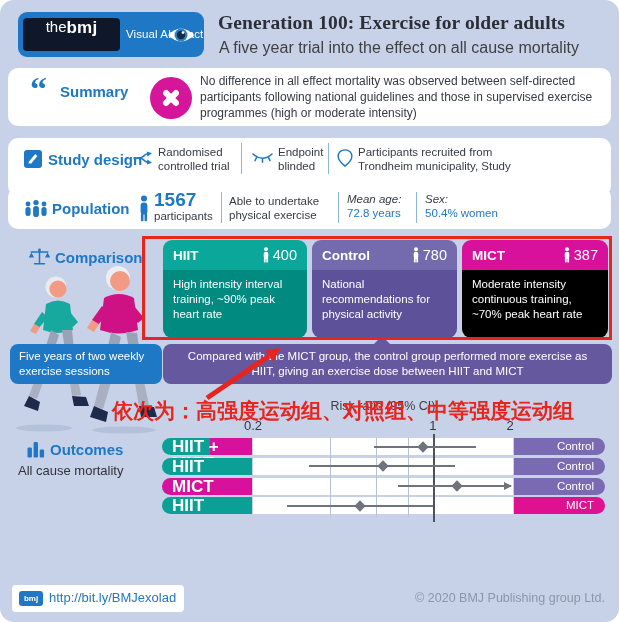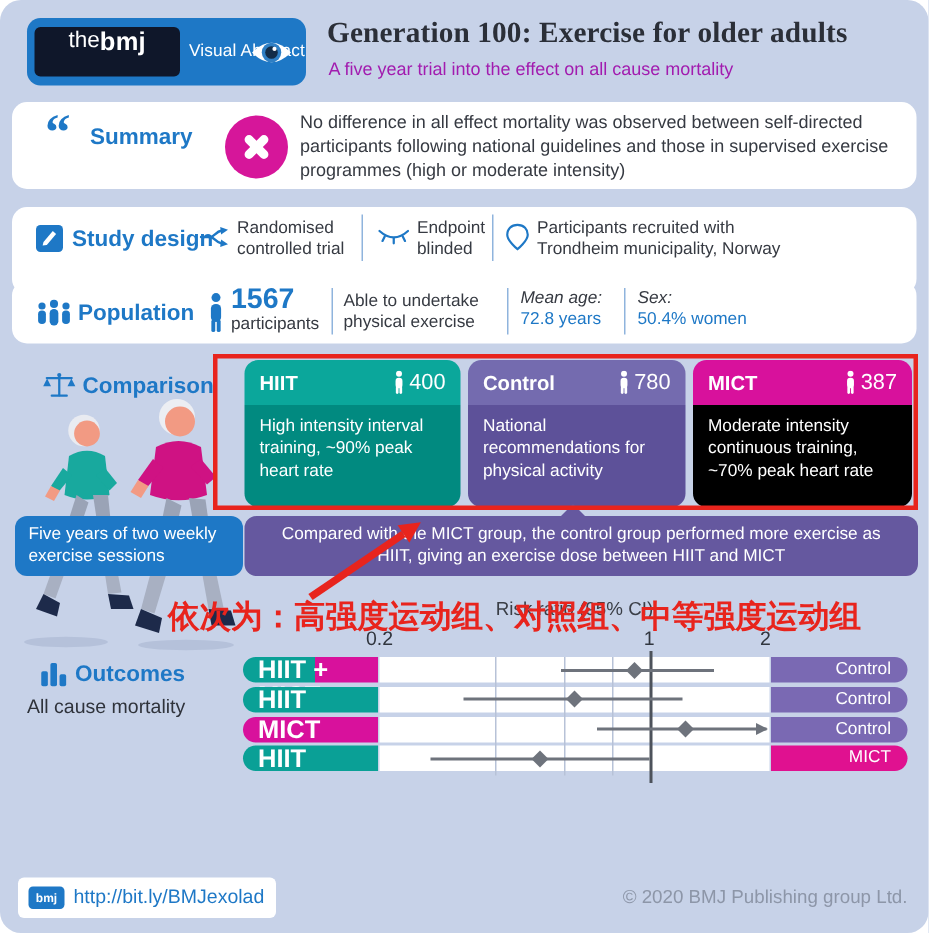--- a/index.html
+++ b/index.html
@@ -7,21 +7,21 @@
   .page { position:relative; width:619px; height:622px; background:#c7d2e8; border-radius:14px; overflow:hidden; }
 
   
   .hdr-pill { position:absolute; left:18px; top:12px; width:186px; height:45px; background:#1e78c6; border-radius:9px; }
   .hdr-logo-box { position:absolute; left:5px; top:6px; width:97px; height:33px; background:#0f172a; border-radius:4px; color:#fff; display:flex; align-items:flex-start; justify-content:center; }
   .hdr-logo-box .the { font-size:15px; font-weight:400; }
   .hdr-logo-box .bmj { font-size:17px; font-weight:700; letter-spacing:.2px; }
   .hdr-va { position:absolute; left:108px; top:16px; color:#fff; font-size:11.5px; letter-spacing:.1px; }
   .hdr-eye { position:absolute; left:148px; top:12px; }
   .title { position:absolute; left:218px; top:12px; width:392px; font-family:"Liberation Serif","DejaVu Serif",serif; font-size:19.5px; font-weight:700; color:#2b2f38; letter-spacing:.1px; }
-  .subtitle { position:absolute; left:219px; top:39px; width:390px; font-size:12px; color:#a21caf; }
+  .subtitle { position:absolute; left:219px; top:39px; width:390px; font-size:16px; color:#404040; }
 
   
   .card { position:absolute; background:#fff; border-radius:10px; }
   .card-summary { left:8px; top:68px; width:603px; height:58px; }
   .card-study { left:8px; top:138px; width:603px; height:58px; }
   .card-pop { left:8px; top:187px; width:603px; height:42px; }
 
   .sec-label { color:#1e78c6; font-weight:700; font-size:15px; }
 
   .quote-glyph { position:absolute; left:22px; top:4px; font-family:"Liberation Serif","DejaVu Serif",serif; font-size:34px; font-weight:700; color:#1e78c6; line-height:1; }
@@ -160,21 +160,21 @@
           </g>
         </svg>
     </span>
     <div class="sd-item-text" style="left:270px;width:62px;">Endpoint blinded</div>
     <div class="vdiv" style="left:320px;"></div>
     <span style="position:absolute;left:328px;top:9px;">
       <svg width="18" height="22" viewBox="0 0 20 22">
           <path d="M10 2 C5.2 2 2.4 5.4 2.4 9.3 C2.4 13.8 10 20 10 20 C10 20 17.6 13.8 17.6 9.3 C17.6 5.4 14.8 2 10 2 Z" stroke="#1e78c6" stroke-width="1.6" fill="none"></path>
         </svg>
     </span>
-    <div class="sd-item-text" style="left:350px;width:178px;">Participants recruited with Trondheim municipality, Norway</div>
+    <div class="sd-item-text" style="left:350px;width:178px;">Participants recruited from Trondheim municipality, Study</div>
   </div>
 
   <div class="card card-pop">
     <span class="pop-icon">
       <svg width="26" height="20" viewBox="0 0 26 20" fill="#1e78c6">
           <circle cx="5" cy="5" r="2.4"></circle>
           <rect x="2.4" y="8" width="5.2" height="9" rx="2.5"></rect>
           <circle cx="13" cy="3.6" r="2.7"></circle>
           <rect x="10.1" y="7" width="5.8" height="11" rx="2.8"></rect>
           <circle cx="21" cy="5" r="2.4"></circle>

